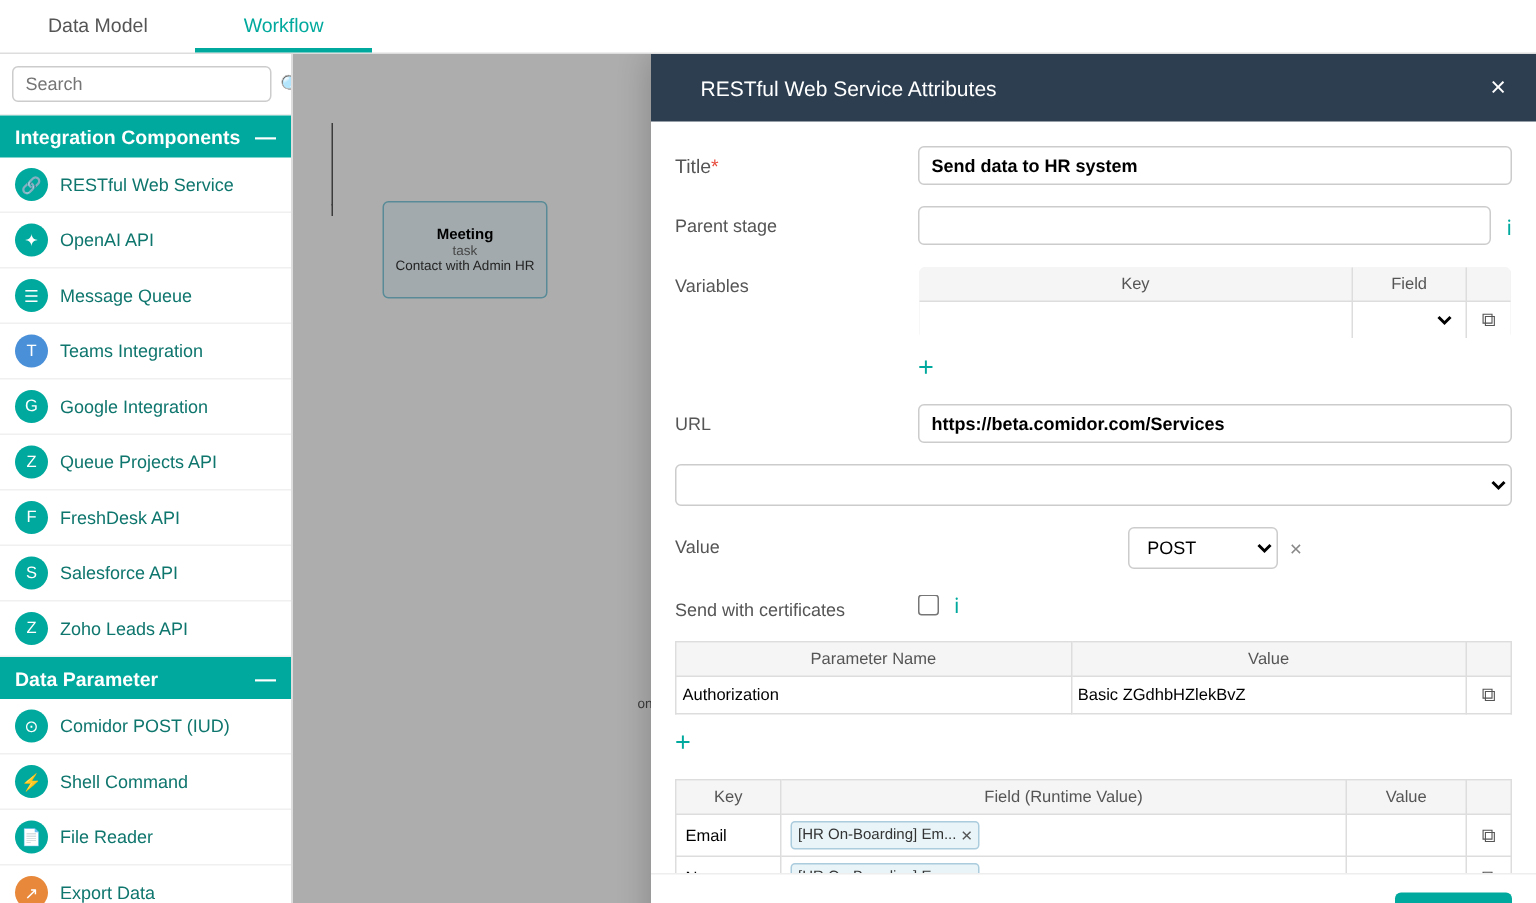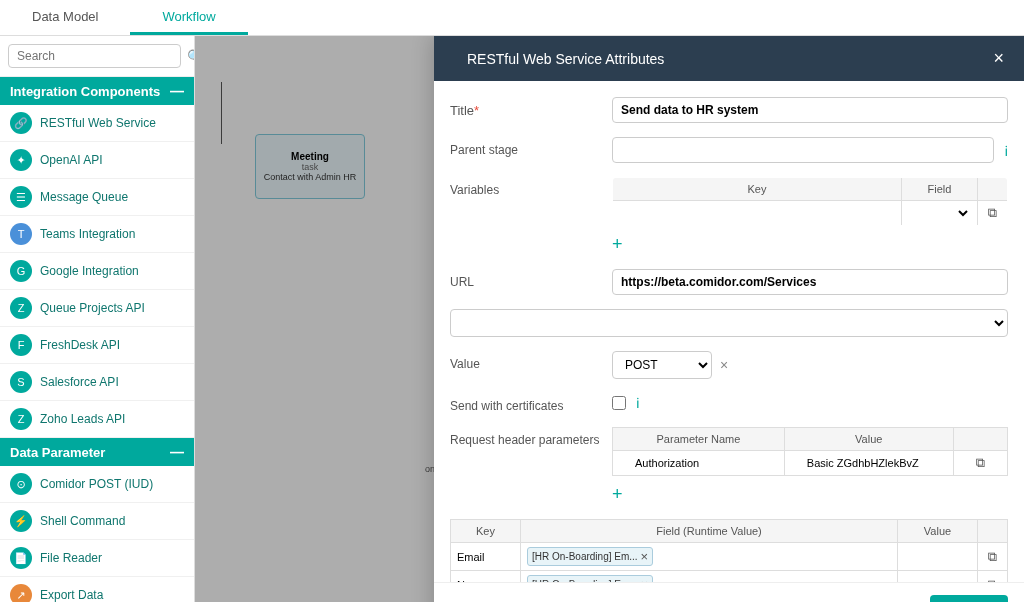--- a/index.html
+++ b/index.html
@@ -62,30 +62,30 @@
     .info-icon { color: #00a99d; font-size: 14px; margin-left: 4px; cursor: pointer; }
     .add-row-btn { color: #00a99d; font-size: 18px; cursor: pointer; margin-top: 4px; display: inline-block; }
 
     .mini-table { width: 100%; border-collapse: collapse; border: 1px solid #ddd; border-radius: 4px; overflow: hidden; }
     .mini-table th { background: #f5f5f5; border: 1px solid #ddd; padding: 5px 8px; font-size: 11px; font-weight: 500; color: #555; text-align: center; }
     .mini-table td { border: 1px solid #ddd; padding: 4px 6px; font-size: 11px; }
     .mini-table td input { width: 100%; border: none; outline: none; font-size: 11px; background: transparent; }
     .mini-table td select { width: 100%; border: none; outline: none; font-size: 11px; background: transparent; }
     .copy-icon { color: #555; cursor: pointer; }
 
-    .method-row { display: flex; align-items: center; gap: 8px; }
+    .method-row { display: flex; align-items: center; gap: 8px; justify-content: center; }
     .method-select { border: 1px solid #ccc; border-radius: 4px; padding: 5px 8px; font-size: 12px; outline: none; background: #fff; min-width: 100px; }
     .clear-btn { color: #888; cursor: pointer; font-size: 14px; }
 
     .checkbox-row { display: flex; align-items: center; gap: 6px; }
     .checkbox-row input[type=checkbox] { width: 14px; height: 14px; }
 
     .req-table { width: 100%; border-collapse: collapse; border: 1px solid #ddd; }
     .req-table th { background: #f5f5f5; border: 1px solid #ddd; padding: 5px 8px; font-size: 11px; font-weight: 500; color: #555; text-align: center; }
-    .req-table td { border: 1px solid #ddd; padding: 4px 22px; font-size: 11px; }
+    .req-table td { border: 1px solid #ddd; padding: 4px 4px; font-size: 11px; }
     .req-table td input { width: 100%; border: none; outline: none; font-size: 11px; background: transparent; }
 
     .body-table { width: 100%; border-collapse: collapse; border: 1px solid #ddd; }
     .body-table th { background: #f5f5f5; border: 1px solid #ddd; padding: 5px 8px; font-size: 11px; font-weight: 500; color: #555; text-align: center; }
     .body-table td { border: 1px solid #ddd; padding: 4px 6px; font-size: 11px; }
     .body-table td input { width: 100%; border: none; outline: none; font-size: 11px; background: transparent; }
     .tag { background: #e8f4f8; border: 1px solid #acd; border-radius: 3px; padding: 1px 4px; font-size: 10px; color: #333; display: inline-flex; align-items: center; gap: 3px; }
     .tag .tag-x { cursor: pointer; color: #555; }
 
     .tag-cell { display: flex; align-items: center; gap: 4px; flex-wrap: wrap; }
@@ -298,21 +298,20 @@
             <div class="form-label">Send with certificates</div>
             <div class="form-control">
               <div class="checkbox-row">
                 <input type="checkbox" style="">
                 <span class="info-icon">ℹ</span>
               </div>
             </div>
           </div>
 
           <div class="form-row">
-            <div class="form-label">Request header parameters</div>
             <div class="form-control">
               <table class="req-table">
                 <thead>
                   <tr>
                     <th>Parameter Name</th>
                     <th>Value</th>
                     <th style="width:30px;"></th>
                   </tr>
                 </thead>
                 <tbody>

